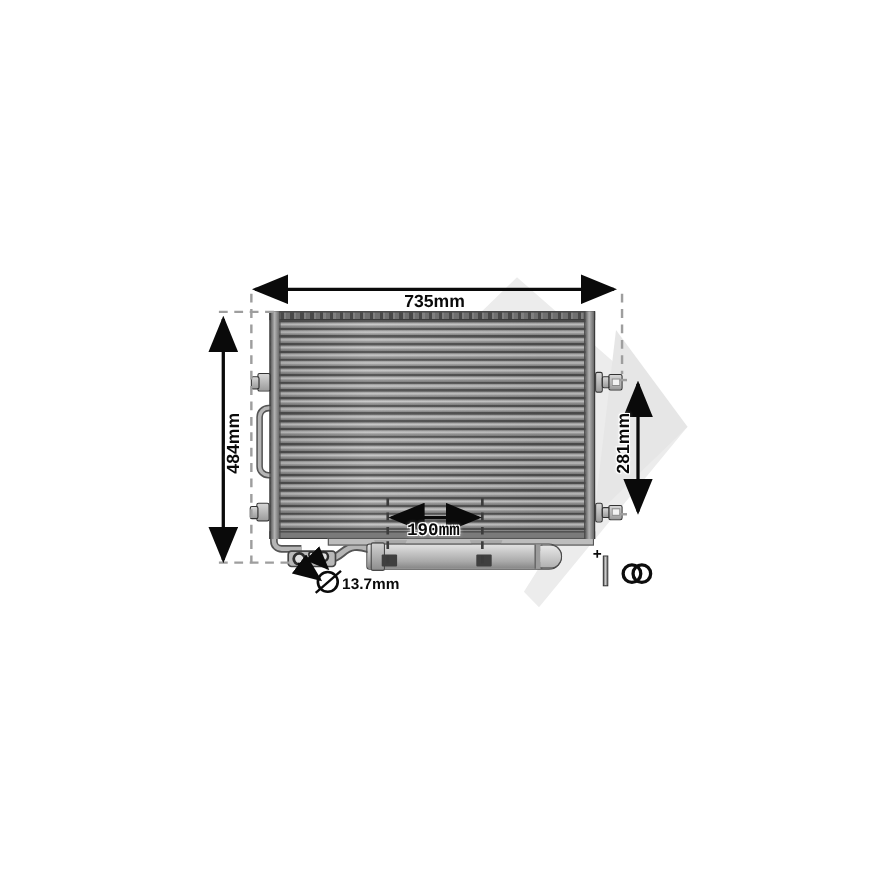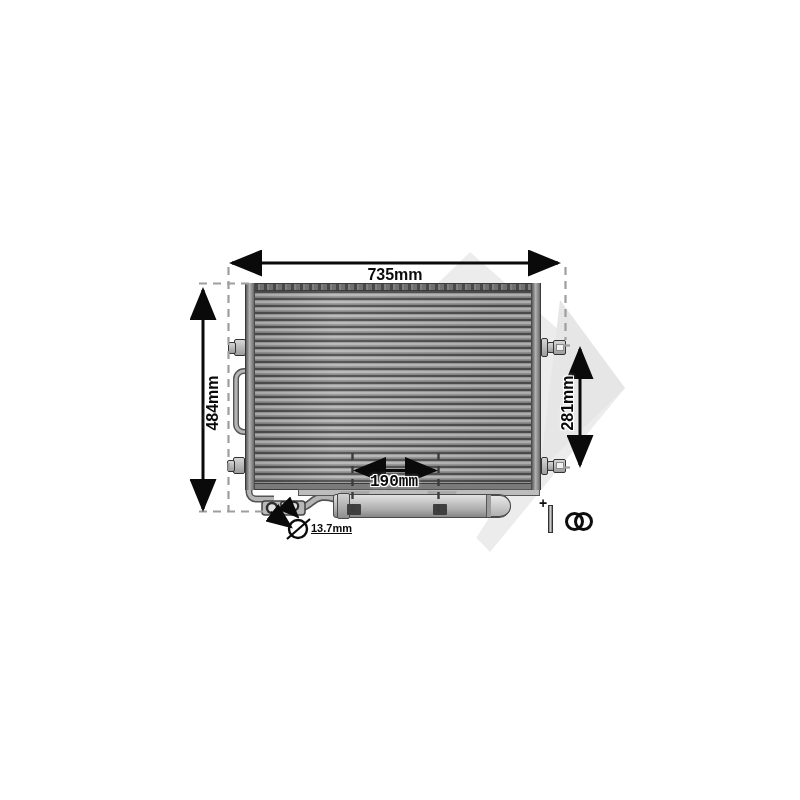--- a/index.html
+++ b/index.html
@@ -160,16 +160,16 @@
     <g>
       <circle cx="298" cy="529" r="9" fill="none" stroke="#0a0a0a" stroke-width="2.4"></circle>
       <line x1="287" y1="539" x2="310" y2="519" stroke="#0a0a0a" stroke-width="2.2"></line>
     </g>
   </svg>
 
   <div class="lbl lbl-c" style="left:345px;top:266px;width:100px;">735mm</div>
   <div class="lbl rot" style="left:213px;top:403px;">484mm</div>
   <div class="lbl rot" style="left:568px;top:403px;">281mm</div>
   <div class="lbl lbl-c" style="left:344px;top:473px;width:100px;font-family:Liberation Mono, monospace;">190mm</div>
-  <div class="lbl" style="left:311px;top:522px;font-size:11px;text-decoration:underline;">13.7mm</div>
+  <div class="lbl" style="left:311px;top:522px;font-size:14px;">13.7mm</div>
   <div class="lbl lbl-c" style="left:536px;top:495px;width:14px;font-size:14px;">+</div>
 
 </div>
 
 </body></html>

